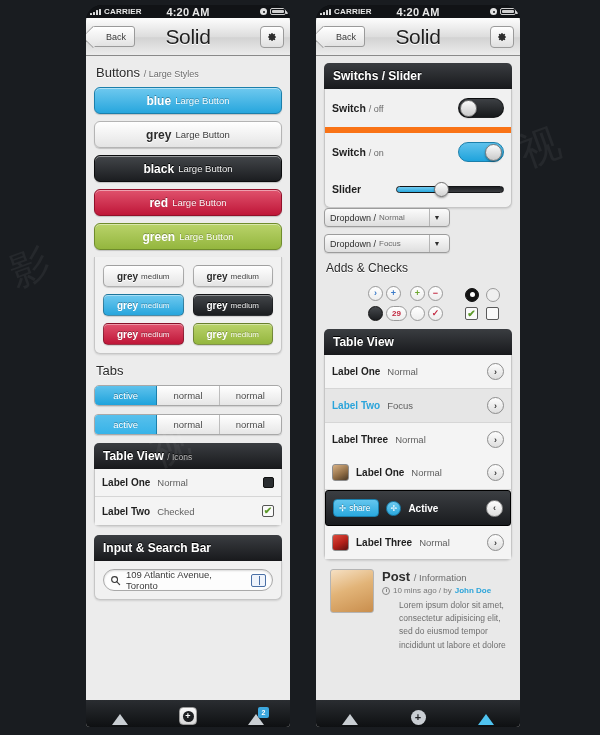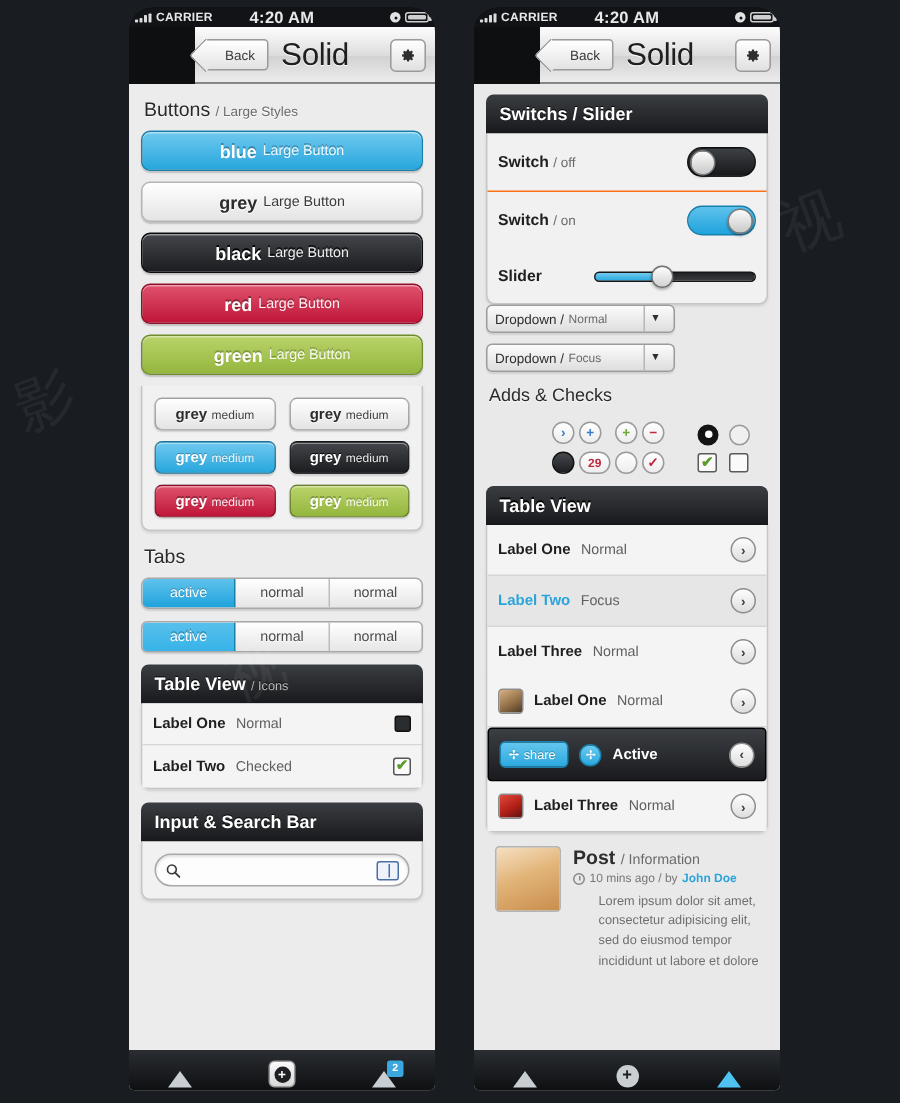--- a/index.html
+++ b/index.html
@@ -37,21 +37,21 @@
   .sb-lock::after { content:""; position:absolute; left:2.5px; top:2.5px; width:2px; height:2px; background:#111316; border-radius:50%; }
   .sb-batt { width: 16px; height: 7px; border: 1px solid #cfcfcf; border-radius: 2px; position: relative; }
   .sb-batt::before { content:""; position:absolute; left:1px; top:1px; bottom:1px; right:1px; background:#cfcfcf; border-radius:1px;}
   .sb-batt::after { content:""; position:absolute; right:-3px; top:2px; width:2px; height:3px; background:#cfcfcf; border-radius:0 1px 1px 0;}
 
   
   .navbar {
     height: 38px; position: relative;
     background: linear-gradient(#fdfdfd, #dcdcdc 52%, #d2d2d2 53%, #ececec);
     border-bottom: 1px solid #8a8a8a;
-    display: flex; align-items: center; padding: 0 6px; margin-left: 44px;
+    display: flex; align-items: center; padding: 0 6px;
   }
   .nav-back {
     position: relative; height: 21px; padding: 0 8px 0 13px;
     background: linear-gradient(#ffffff, #e2e2e2);
     border: 1px solid #9a9a9a; border-radius: 3px;
     font-size: 9px; color: #3a3a3a; display: flex; align-items: center;
     box-shadow: 0 1px 0 rgba(255,255,255,.8) inset;
   }
   .nav-back::before {
     content:""; position: absolute; left: -8px; top: 2.2px;
@@ -218,21 +218,21 @@
     display: flex; align-items: center; gap: 5px; padding: 0 6px; font-size: 9.5px; color: #3a3a3a;
     box-shadow: 0 1px 2px rgba(0,0,0,.14) inset;
   }
   .book-ic {
     margin-left: auto; width: 15px; height: 13px; border: 1px solid #4a6fa5;
     border-radius: 2px; background: #eef3fb; position: relative;
   }
   .book-ic::after { content:""; position:absolute; left:50%; top:1px; bottom:1px; width:1px; background:#4a6fa5; }
 
   
-  .srow { display: flex; align-items: center; padding: 9px 7px; border-bottom: 1px solid #f97316; }
+  .srow { display: flex; align-items: center; padding: 9px 7px; border-bottom: 6px solid #f97316; }
   .srow:last-child { border-bottom: none; }
   .srow .lb { font-size: 10.5px; font-weight: bold; color: #1f1f1f; }
   .srow .lb .sub { font-weight: normal; font-size: 9px; color: #6a6a6a; }
   .sw { margin-left: auto; width: 46px; height: 20px; border-radius: 10px; position: relative; border: 1px solid rgba(0,0,0,.45); }
   .sw.off { background: linear-gradient(#3d4044,#17191b); }
   .sw.on  { background: linear-gradient(#5fc2ec,#1fa3dc); border-color:#1b7fab; }
   .sw .knob {
     position: absolute; top: 1px; width: 17px; height: 17px; border-radius: 50%;
     background: linear-gradient(#fbfbfb,#c9c9c9); border: 1px solid #7a7a7a;
     box-shadow: 0 1px 2px rgba(0,0,0,.4);
@@ -458,20 +458,21 @@
 
       <div class="sec-dark" style="margin-top:9px">
         <b>Input &amp; Search Bar</b>
       </div>
       <div class="panel">
         <div class="searchbar">
           <svg width="11" height="11" viewBox="0 0 24 24">
             <circle cx="10" cy="10" r="6.4" fill="none" stroke="#3a3a3a" stroke-width="2.4"></circle>
             <line x1="14.6" y1="14.6" x2="21" y2="21" stroke="#3a3a3a" stroke-width="2.6" stroke-linecap="round"></line>
           </svg>
+          <span>109 Atlantic Avenue, Toronto</span>
           <span class="book-ic"></span>
         </div>
       </div>
     </div>
 
     <div class="tabbar">
       <div class="tb-ic">
           <div class="tri"></div>
         </div>
       <div class="tb-ic">

